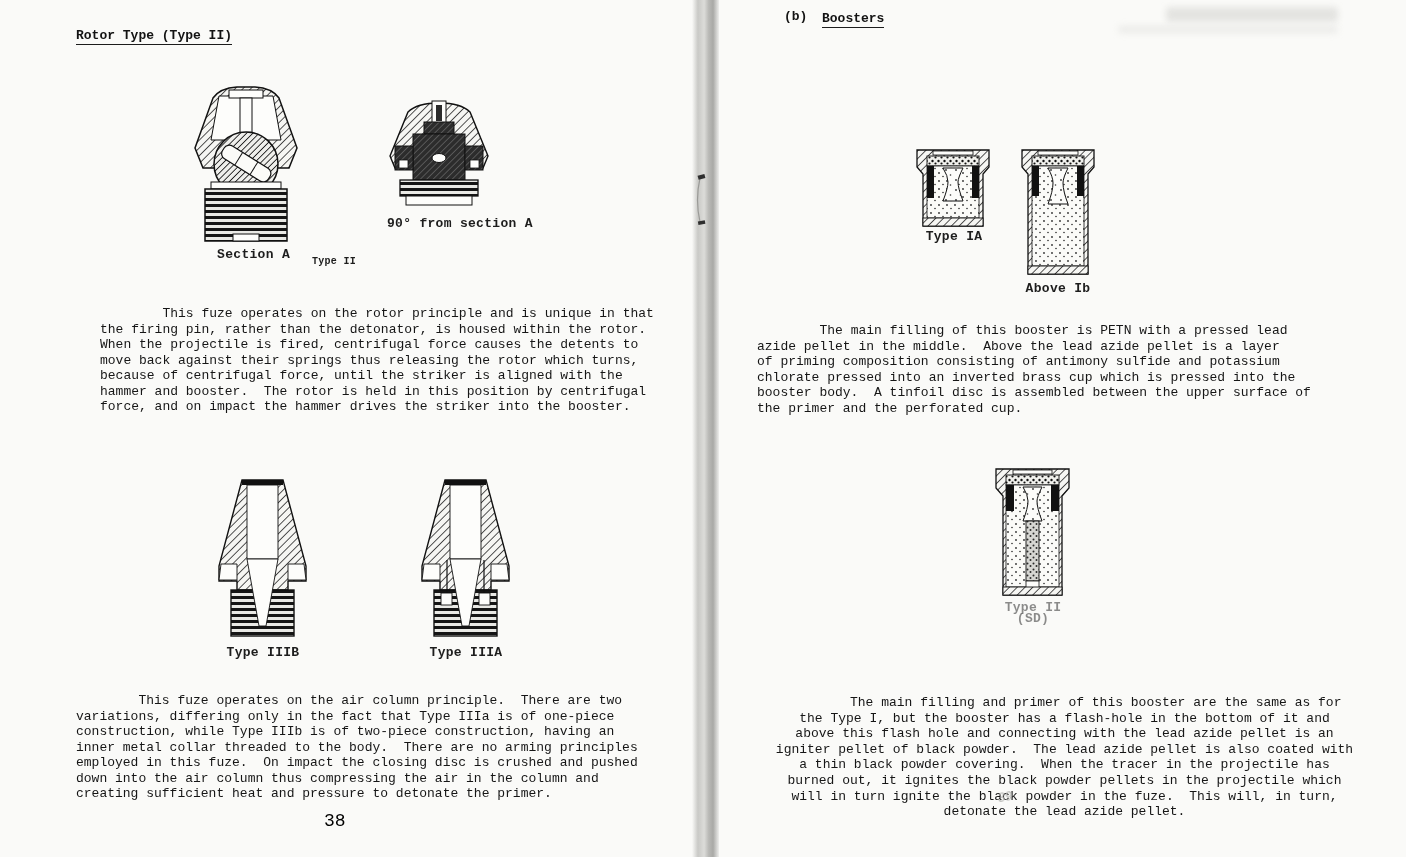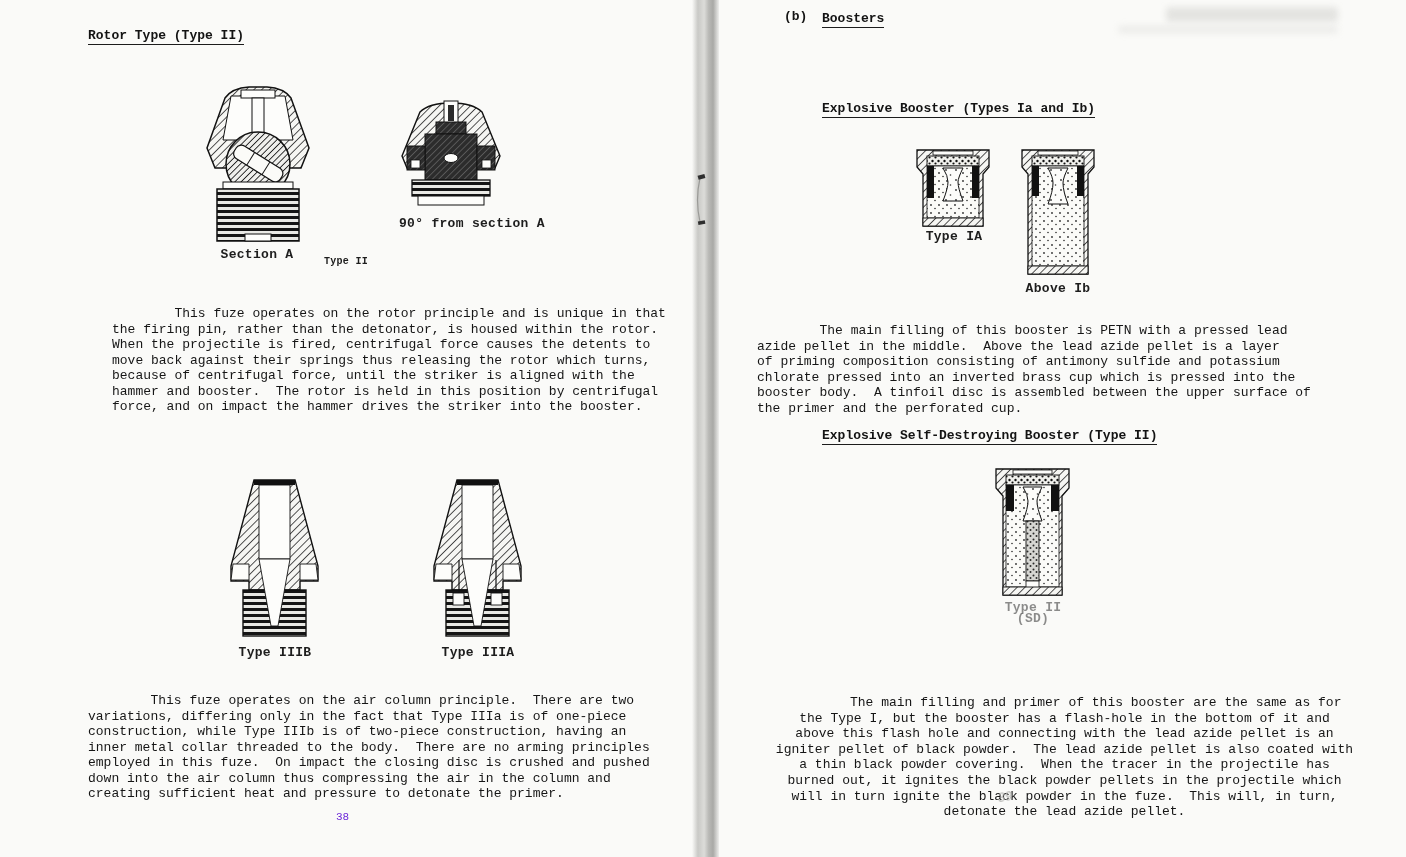--- a/index.html
+++ b/index.html
@@ -4,21 +4,21 @@
 <style>
   * { margin:0; padding:0; box-sizing:border-box; }
   html,body { width:1406px; height:857px; overflow:hidden; }
   body {
     position:relative;
     background:#fafaf8;
     font-family:"Liberation Mono","DejaVu Sans Mono",monospace;
     color:#1b1b1b;
   }
   .page { position:absolute; top:0; height:857px; background:transparent; }
-  #page-left { left:16px; width:695px; }
+  #page-left { left:4px; width:695px; }
   #page-right { left:718px; width:688px; }
   .abs { position:absolute; }
   .para {
     white-space:pre-wrap;
     font-size:13px;
     line-height:15.5px;
     color:#161616;
   }
   .heading {
     font-size:13px;
@@ -33,21 +33,21 @@
   .cap {
     position:absolute;
     font-size:13px;
     font-weight:bold;
     letter-spacing:.3px;
     color:#1d1d1d;
     text-align:center;
     white-space:nowrap;
   }
   .cap-faint { opacity:.5; filter:blur(.3px); }
-  .pagenum { font-size:11px; color:#6d28d9; }
+  .pagenum { font-size:18px; color:#000000; }
   .pagenum-faint {
     font-size:12px;
     color:#b3b3b0;
     font-style:italic;
     transform:rotate(-10deg);
     filter:blur(.4px);
   }
   #gutter {
     position:absolute; left:692px; top:0; width:27px; height:857px;
     background:linear-gradient(90deg,#fafaf8 0%,#c9c9c6 22%,#dcdcd9 45%,#b9b9b6 62%,#a9a9a6 78%,#eeeeec 100%);
@@ -136,21 +136,21 @@
       <rect x="15" y="48" width="18" height="24" fill="url(#darkhatch)" stroke="#111"></rect>
       <rect x="85" y="48" width="18" height="24" fill="url(#darkhatch)" stroke="#111"></rect>
       <rect x="19" y="62" width="9" height="8" fill="#fdfdfb" stroke="#111" stroke-width=".8"></rect>
       <rect x="90" y="62" width="9" height="8" fill="#fdfdfb" stroke="#111" stroke-width=".8"></rect>
       <ellipse cx="59" cy="60" rx="7" ry="4.5" fill="#fdfdfb" stroke="#111"></ellipse>
       <rect x="20" y="82" width="78" height="16" fill="url(#threads)" stroke="#111" stroke-width="1.3"></rect>
       <rect x="26" y="98" width="66" height="9" fill="#fdfdfb" stroke="#111"></rect>
     </svg>
   </figure>
 
-  <div class="cap" style="left:196px; top:247px; width:90px;">Section A</div>
+  <div class="cap" style="left:196px; top:247px; width:90px;text-align:right;">Section A</div>
   <div class="cap" style="left:383px; top:216px; width:108px;">90° from section A</div>
   <div class="cap" style="left:295px; top:256px; width:70px; font-size:10px;">Type II</div>
 
   <div class="para abs" style="left:72px; top:306px; width:588px;margin-left:24px;">        This fuze operates on the rotor principle and is unique in that
 the firing pin, rather than the detonator, is housed within the rotor.
 When the projectile is fired, centrifugal force causes the detents to
 move back against their springs thus releasing the rotor which turns,
 because of centrifugal force, until the striker is aligned with the
 hammer and booster.  The rotor is held in this position by centrifugal
 force, and on impact the hammer drives the striker into the booster.</div>
@@ -209,23 +209,20 @@
 
   <div class="bleed" style="left:448px; top:7px; width:172px; height:15px;"></div>
   <div class="bleed" style="left:400px; top:25px; width:220px; height:9px; opacity:.55;"></div>
 
   <div class="abs item-label" style="left:66px; top:9px;">(b)</div>
   <div class="abs" style="left:104px; top:9px;">
     <span class="heading">Boosters</span>
   </div>
 
 
-  <div class="abs" style="left:104px; top:99px;">
-    <span class="heading">Explosive Booster (Types Ia and Ib)</span>
-  </div>
 
   <figure style="left:195px; top:147px; width:80px; height:82px;">
     <svg viewBox="0 0 80 82">
       <path d="M4,3 L76,3 L76,20 L70,27 L70,79 L10,79 L10,27 L4,20 Z" fill="url(#hatch)" stroke="#111" stroke-width="1.3"></path>
       <rect x="20" y="4" width="40" height="4" fill="#fdfdfb" stroke="#111" stroke-width=".8"></rect>
       <rect x="14" y="9" width="52" height="10" fill="url(#dotsCoarse)" stroke="#111" stroke-width=".9"></rect>
       <rect x="14" y="19" width="52" height="52" fill="url(#dots)" stroke="#111" stroke-width=".8"></rect>
       <rect x="14" y="19" width="7" height="32" fill="#111"></rect>
       <rect x="59" y="19" width="7" height="32" fill="#111"></rect>
       <path d="M30,21 L50,21 Q45,31 45,35 Q45,41 50,54 L30,54 Q35,41 35,35 Q35,29 30,21 Z" fill="url(#dotsSparse)" stroke="#111" stroke-width="1"></path>
@@ -249,23 +246,20 @@
   <div class="cap" style="left:200px; top:229px; width:72px;text-align:center;">Type IA</div>
   <div class="cap" style="left:304px; top:281px; width:72px;">Above Ib</div>
 
   <div class="para abs" style="left:39px; top:323px; width:605px; line-height:15.6px;">        The main filling of this booster is PETN with a pressed lead
 azide pellet in the middle.  Above the lead azide pellet is a layer
 of priming composition consisting of antimony sulfide and potassium
 chlorate pressed into an inverted brass cup which is pressed into the
 booster body.  A tinfoil disc is assembled between the upper surface of
 the primer and the perforated cup.</div>
 
-  <div class="abs" style="left:104px; top:426px;">
-    <span class="heading">Explosive Self-Destroying Booster (Type II)</span>
-  </div>
 
   <figure style="left:272px; top:466px; width:85px; height:132px;">
     <svg viewBox="0 0 85 132">
       <path d="M6,3 L79,3 L79,22 L72,30 L72,129 L13,129 L13,30 L6,22 Z" fill="url(#hatch)" stroke="#111" stroke-width="1.3"></path>
       <rect x="23" y="4" width="39" height="4" fill="#fdfdfb" stroke="#111" stroke-width=".8"></rect>
       <rect x="16" y="9" width="53" height="10" fill="url(#dotsCoarse)" stroke="#111" stroke-width=".9"></rect>
       <rect x="16" y="19" width="53" height="102" fill="url(#dots)" stroke="#111" stroke-width=".8"></rect>
       <rect x="16" y="19" width="8" height="26" fill="#111"></rect>
       <rect x="61" y="19" width="8" height="26" fill="#111"></rect>
       <path d="M33,21 L52,21 Q47,31 47,35 Q47,42 52,55 L33,55 Q38,42 38,35 Q38,29 33,21 Z" fill="url(#dotsSparse)" stroke="#111" stroke-width="1"></path>

